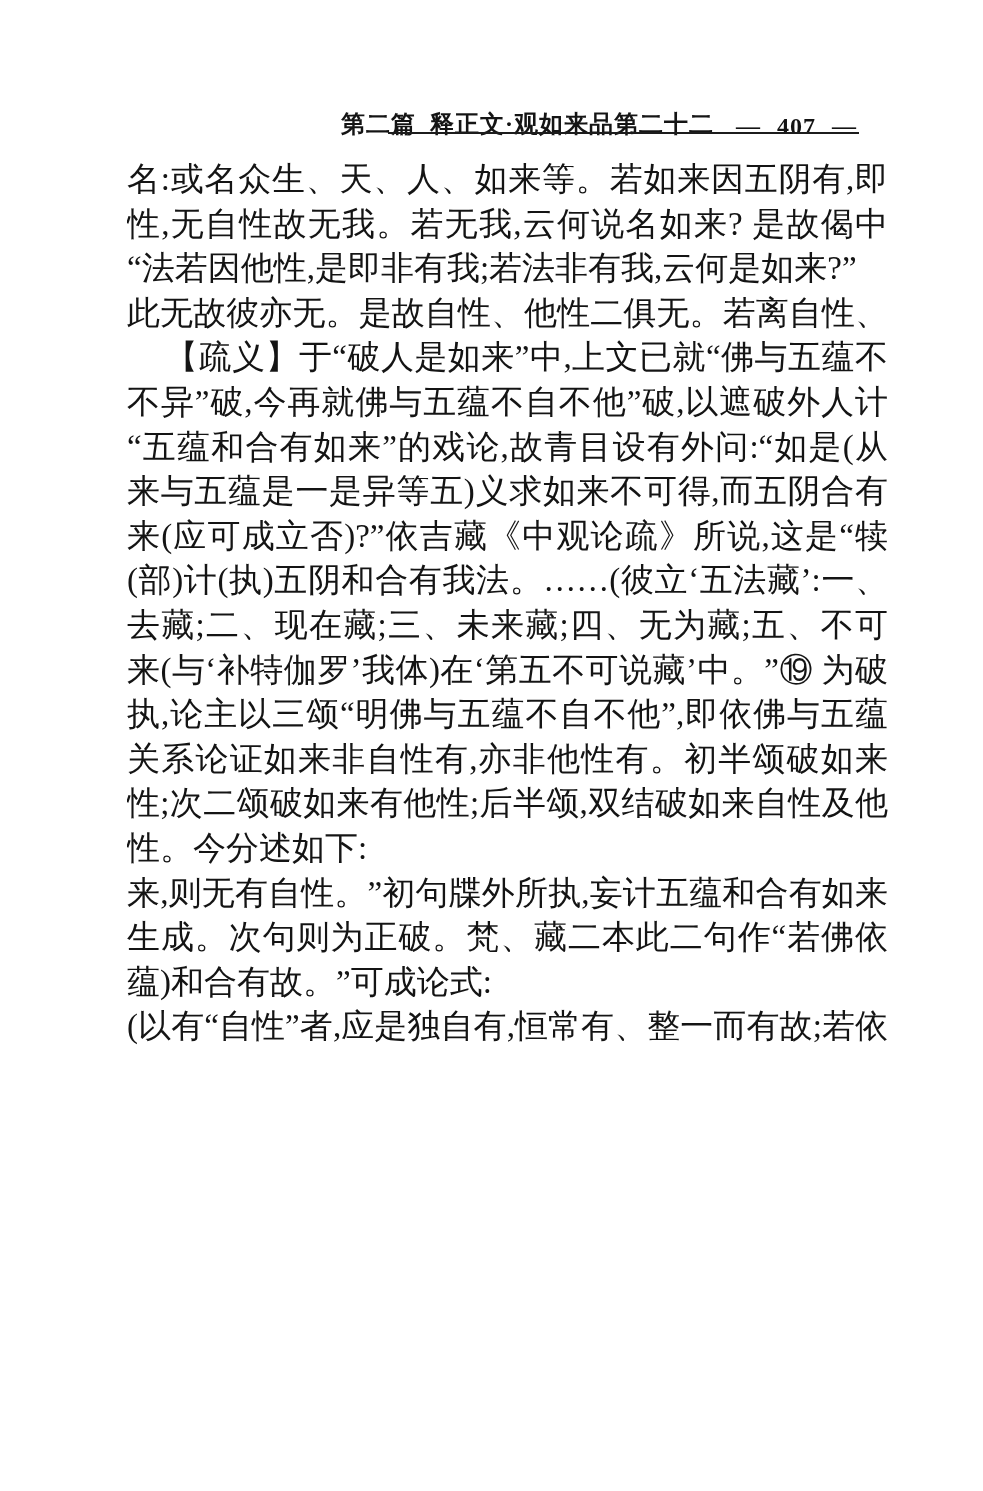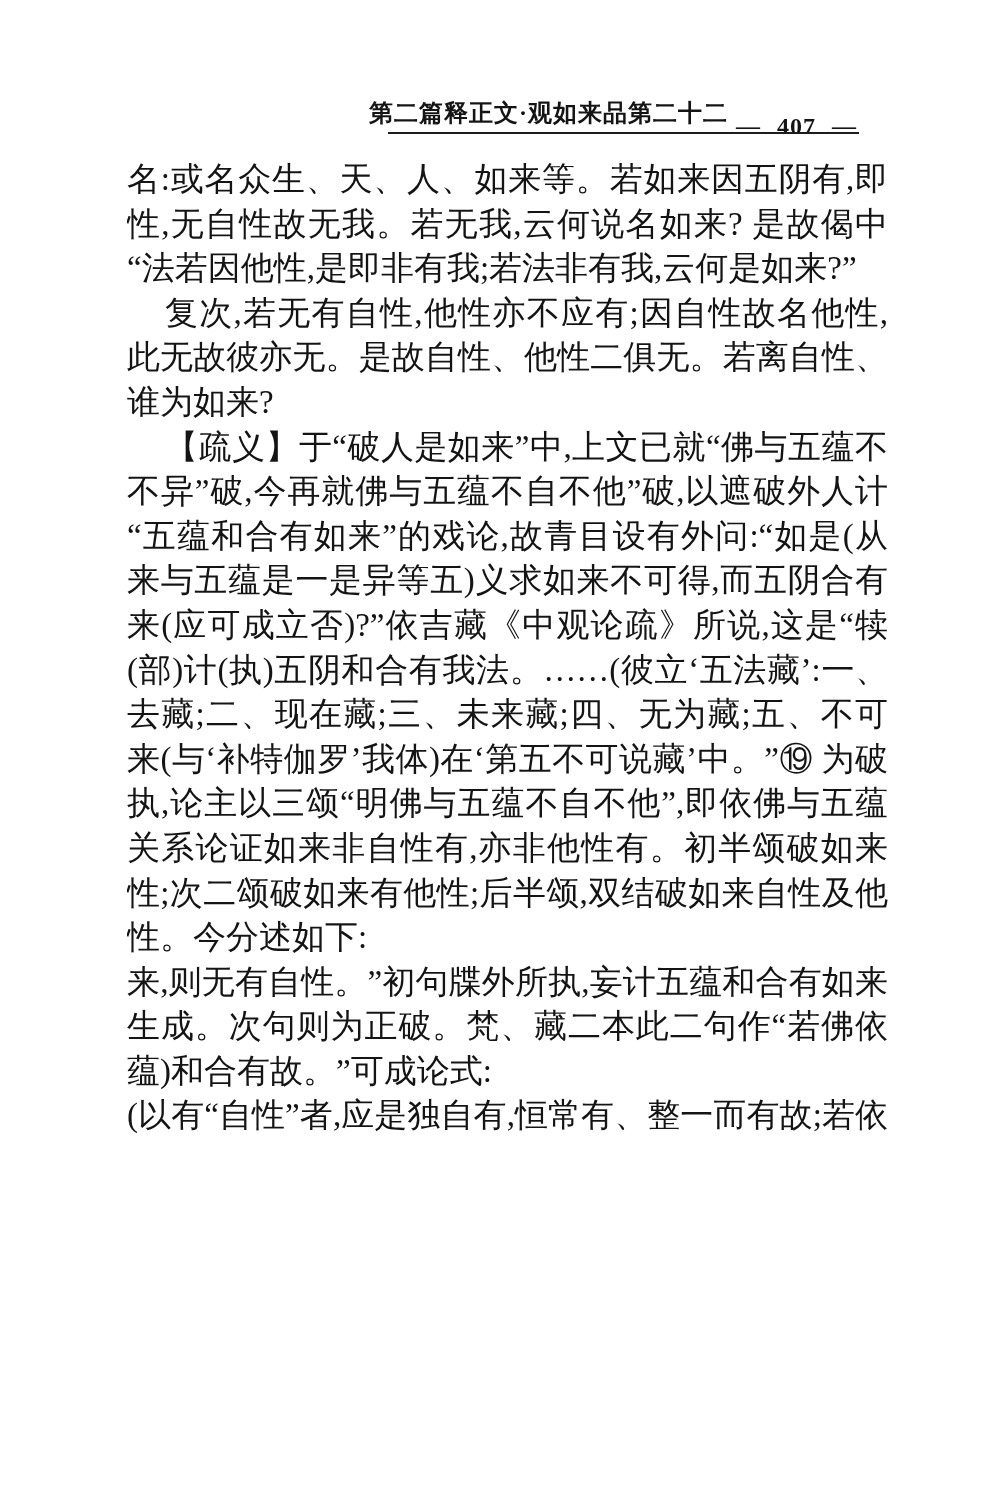--- a/index.html
+++ b/index.html
@@ -15,21 +15,22 @@
     background: #ffffff;
     font-family: "Liberation Serif", "DejaVu Serif", serif;
     color: #141414;
     overflow: hidden;
   }
   .running-header {
     position: absolute;
     top: 97px;
     right: 126px;
     display: flex;
-    align-items: flex-start;
+    align-items: flex-end;
+    column-gap: 14px;
     font-size: 24px;
     font-weight: 600;
     white-space: nowrap;
     letter-spacing: 1px;
   }
   .hdr-folio {
     margin-left: 8px;
     word-spacing: 9px;
     letter-spacing: 1px;
     margin-top: 16px;
@@ -71,23 +72,21 @@
   <div class="running-header">
     <span class="hdr-section">第二篇</span>
     <span class="hdr-title">释正文·观如来品第二十二</span>
     <span class="hdr-folio">— 407 —</span>
   </div>
   <div class="header-rule"></div>
   <div class="text-block">
       <div class="line fill">名:或名众生、天、人、如来等。若如来因五阴有,即无自</div>
       <div class="line fill">性,无自性故无我。若无我,云何说名如来? 是故偈中说:</div>
       <div class="line">“法若因他性,是即非有我;若法非有我,云何是如来?”</div>
-      <div class="line indent fill">复次,若无有自性,他性亦不应有;因自性故名他性,</div>
       <div class="line fill">此无故彼亦无。是故自性、他性二俱无。若离自性、他性,</div>
-      <div class="line">谁为如来?</div>
       <div class="line indent fill">【疏义】于“破人是如来”中,上文已就“佛与五蕴不一</div>
       <div class="line fill">不异”破,今再就佛与五蕴不自不他”破,以遮破外人计执</div>
       <div class="line fill">“五蕴和合有如来”的戏论,故青目设有外问:“如是(从如</div>
       <div class="line fill">来与五蕴是一是异等五)义求如来不可得,而五阴合有如</div>
       <div class="line fill">来(应可成立否)?”依吉藏《中观论疏》所说,这是“犊子</div>
       <div class="line fill">(部)计(执)五阴和合有我法。……(彼立‘五法藏’:一、过</div>
       <div class="line fill">去藏;二、现在藏;三、未来藏;四、无为藏;五、不可说藏)如</div>
       <div class="line fill">来(与‘补特伽罗’我体)在‘第五不可说藏’中。”⑲ 为破彼</div>
       <div class="line fill">执,论主以三颂“明佛与五蕴不自不他”,即依佛与五蕴的</div>
       <div class="line fill">关系论证如来非自性有,亦非他性有。初半颂破如来有自</div>

